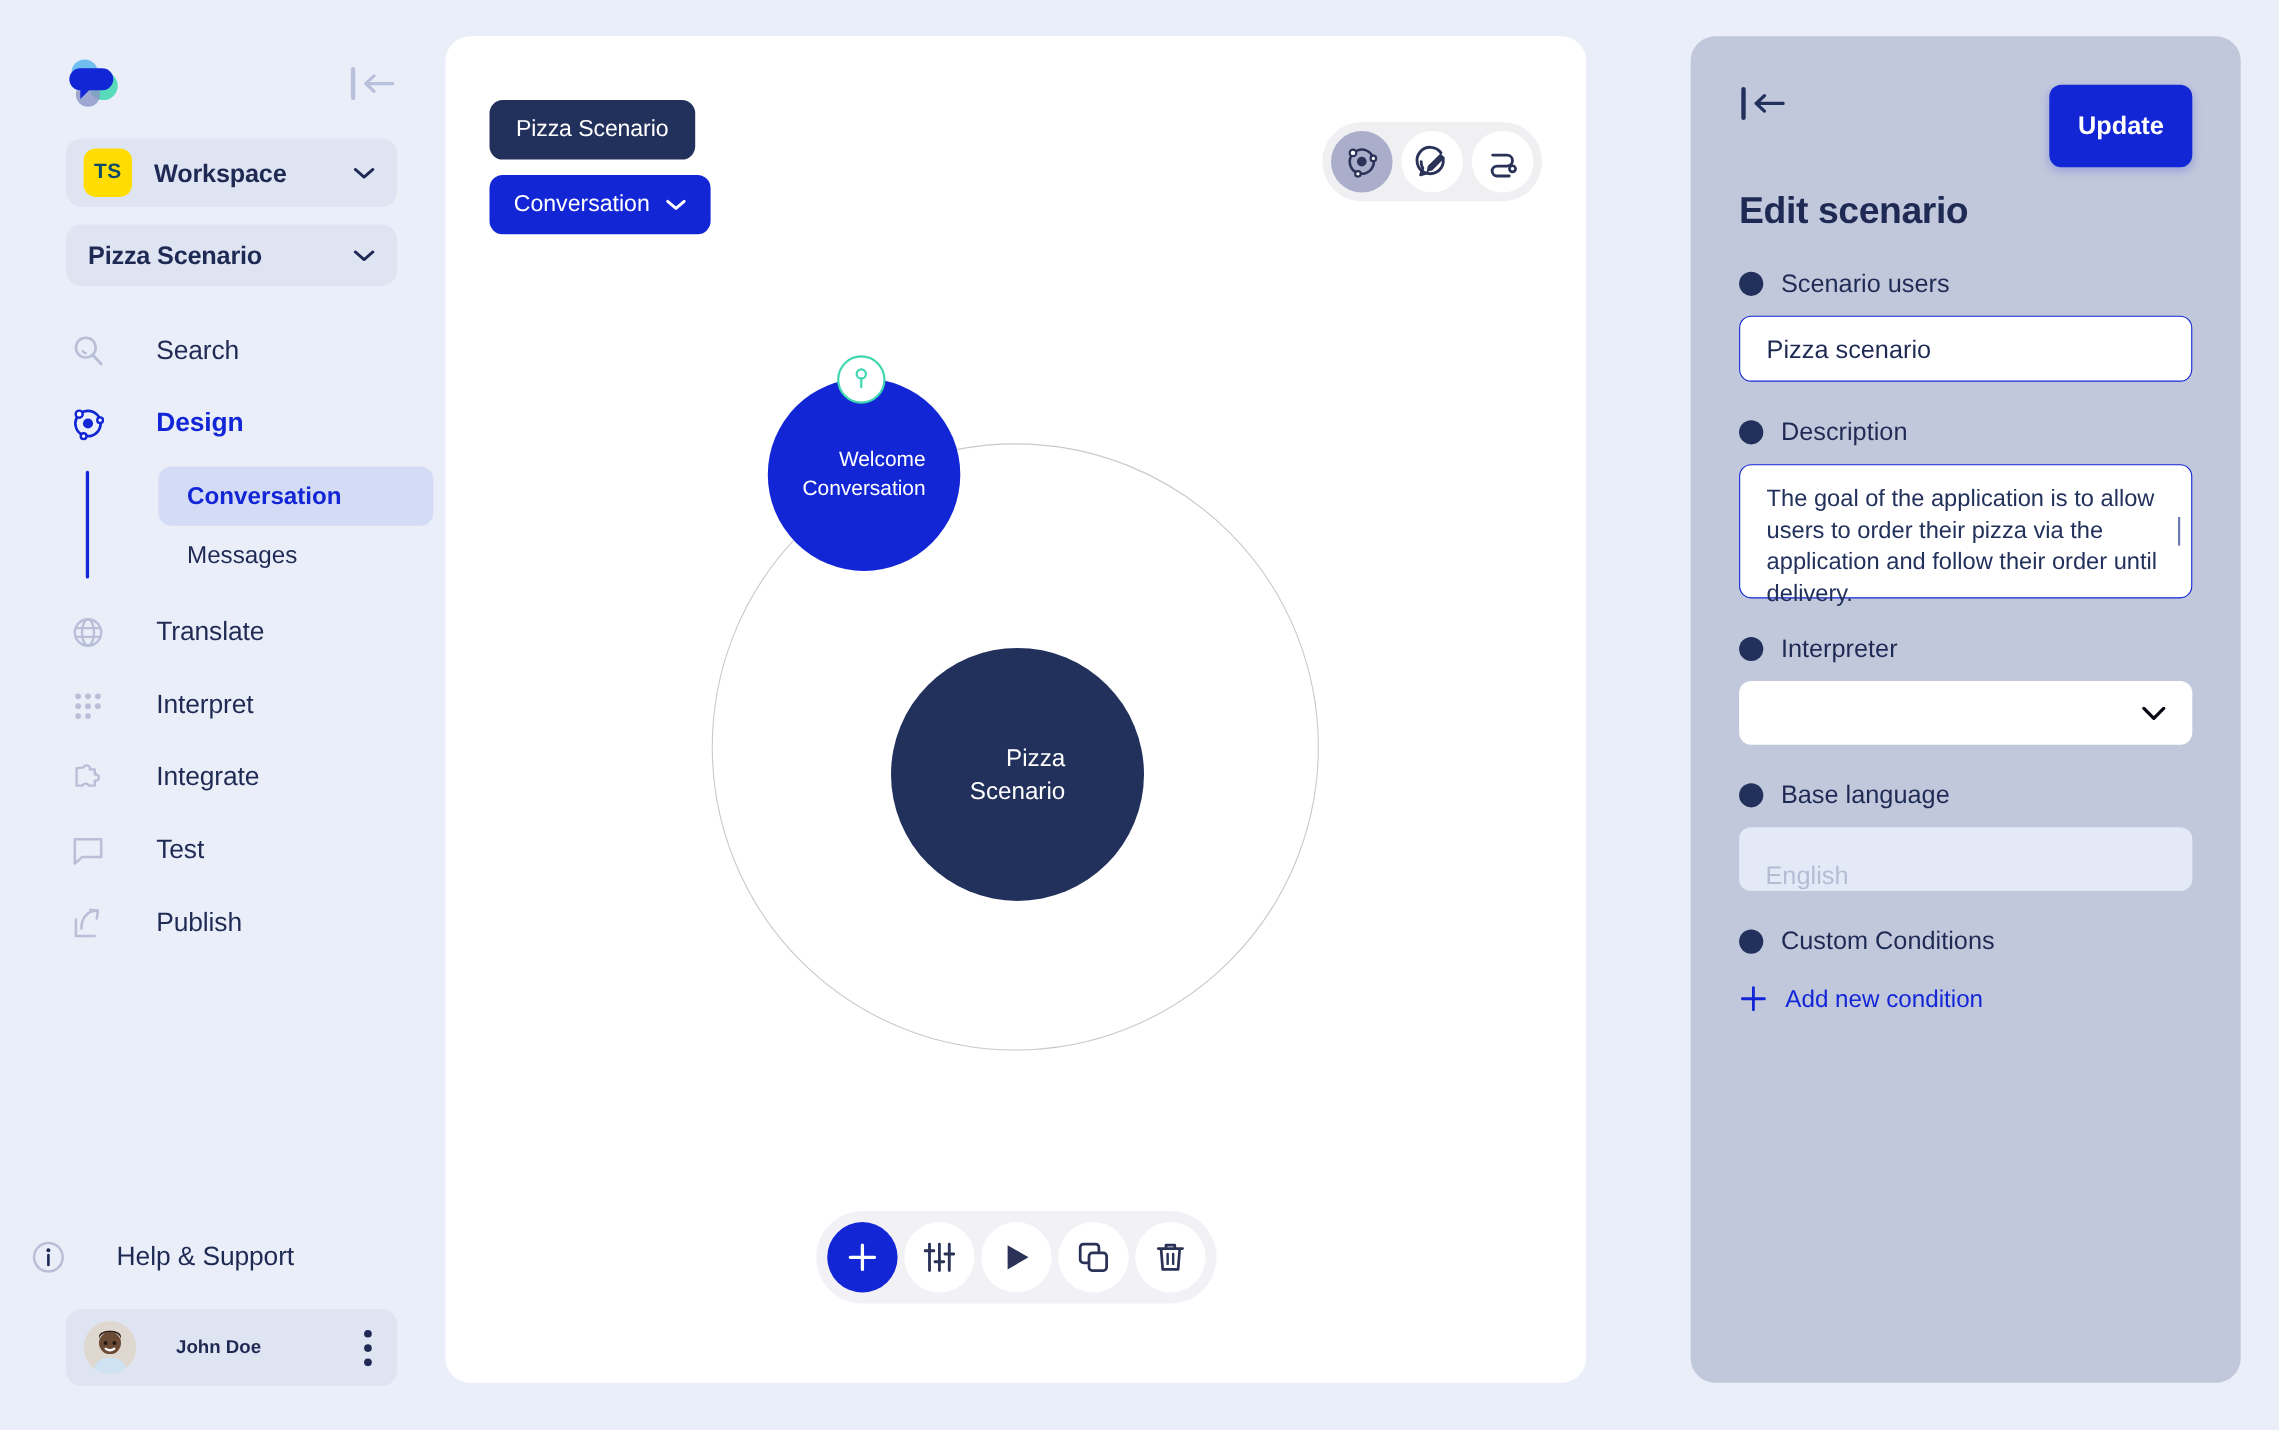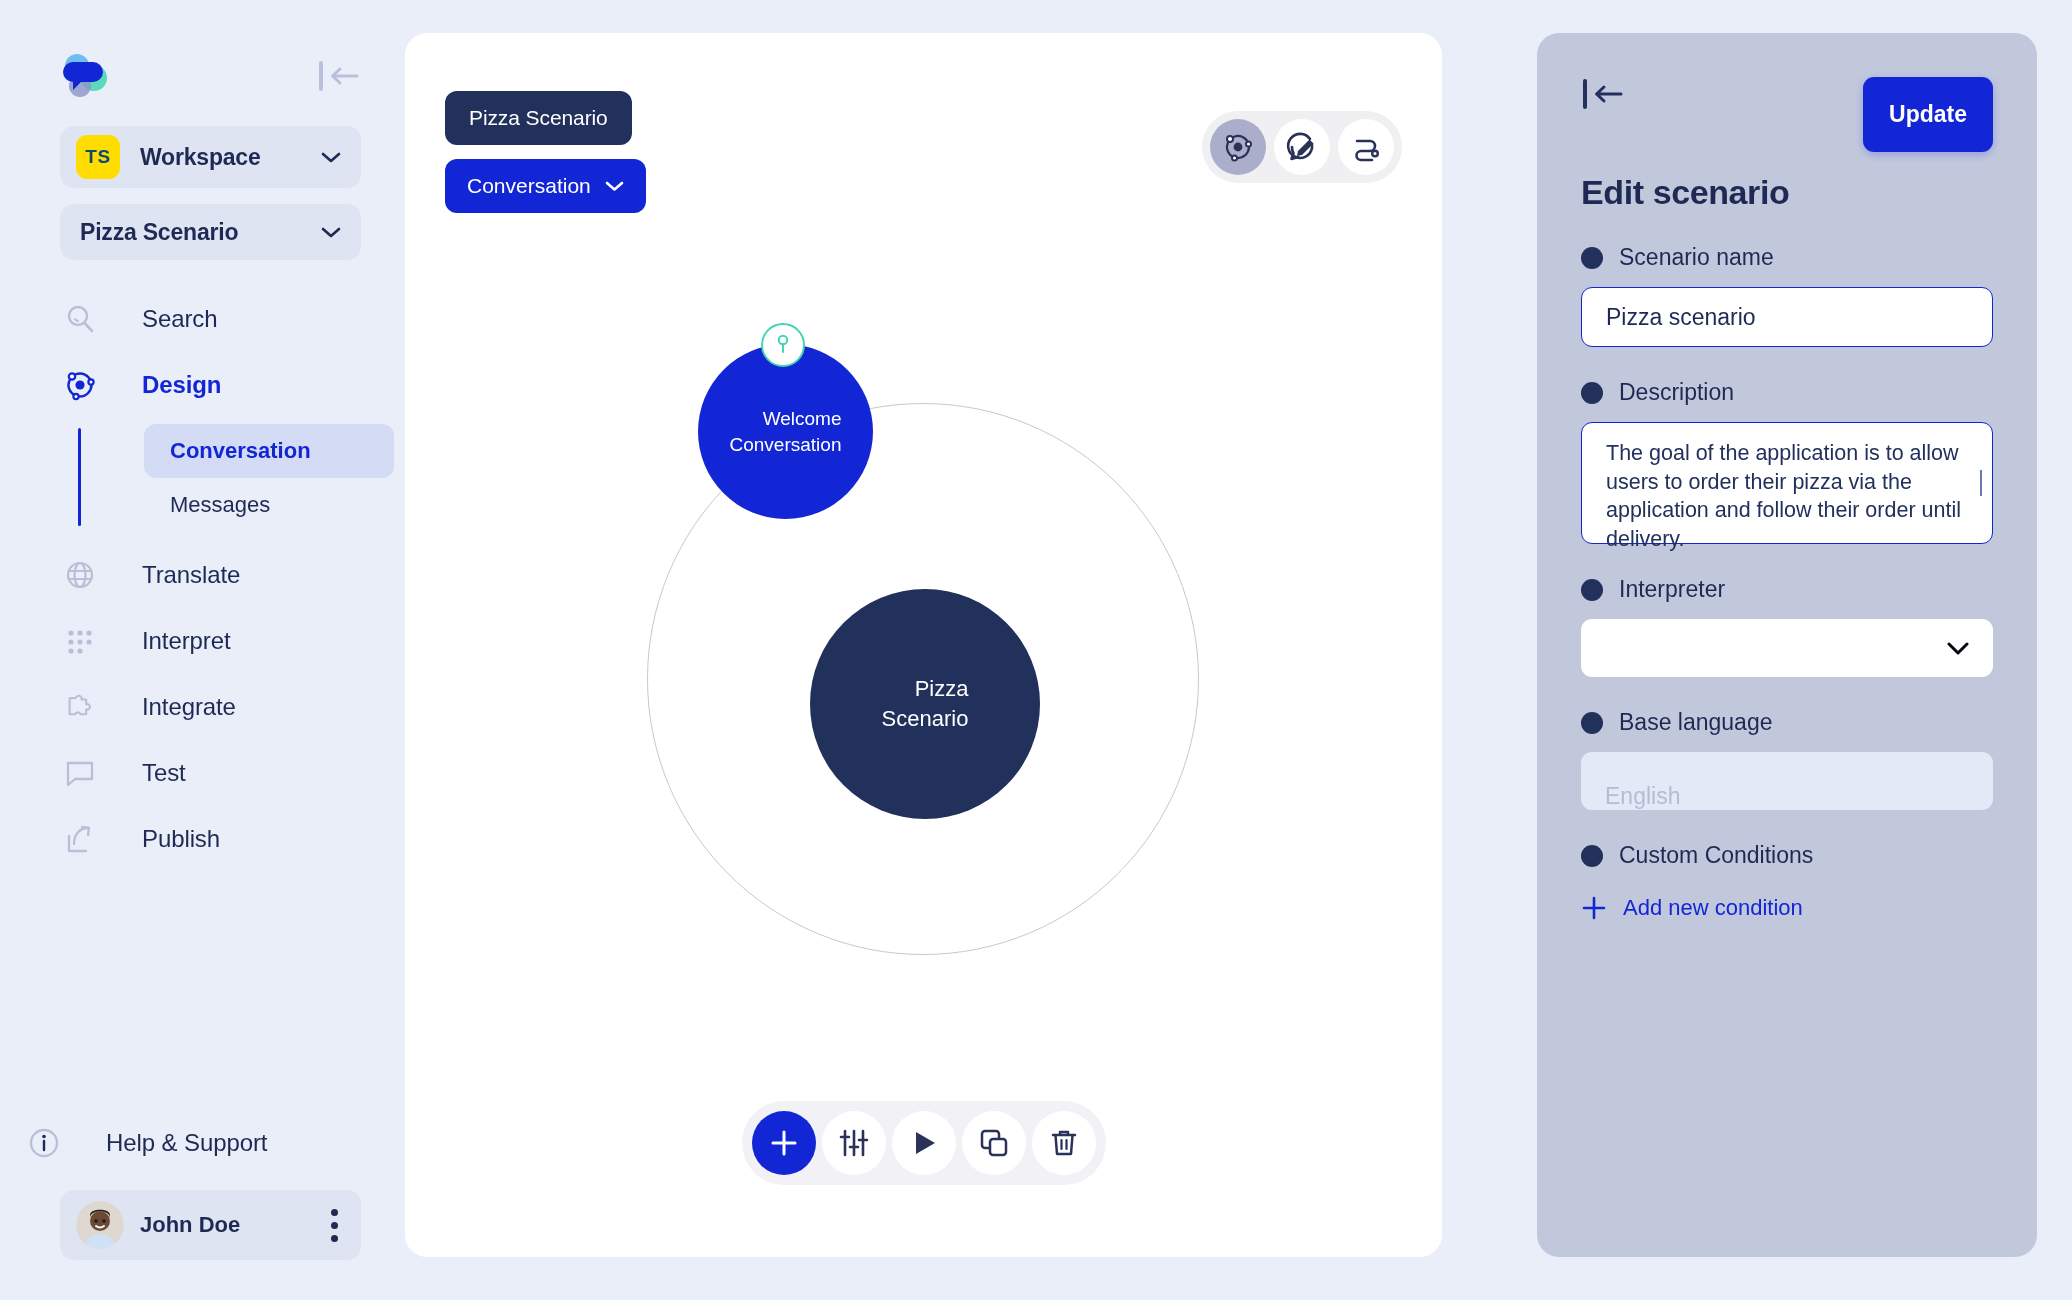--- a/index.html
+++ b/index.html
@@ -139,22 +139,22 @@
     padding: 0 22px 0 16px;
     cursor: pointer;
   }
   .avatar {
     width: 48px; height: 48px; border-radius: 50%;
     overflow: hidden; flex: 0 0 48px;
     background: #e7e3dd;
     position: relative;
   }
   .user-name {
-    flex: 1; margin-left: 16px;
-    font-size: 22px; font-weight: bold; color: #1e2a54;
+    flex: 1; margin-left: 36px;
+    font-size: 17px; font-weight: bold; color: #1e2a54;
   }
   .kebab { width: 8px; height: 36px; position: relative; flex: 0 0 8px; }
   .kebab i {
     position: absolute; left: 0; width: 7px; height: 7px; border-radius: 50%;
     background: #1e2a54;
   }
   .kebab i:nth-child(1){ top: 2px; }
   .kebab i:nth-child(2){ top: 15px; }
   .kebab i:nth-child(3){ top: 28px; }
 
@@ -630,21 +630,21 @@
             <path d="M29 10 H5 M12 3 L4.5 10 L12 17" stroke="#22305c" stroke-width="3" fill="none" stroke-linecap="round" stroke-linejoin="round"></path>
           </svg>
         </div>
         <button class="update-btn">Update</button>
       </div>
 
       <div class="panel-title">Edit scenario</div>
 
       <div class="field-label">
         <span class="dot"></span>
-        <span>Scenario name</span>
+        <span>Scenario users</span>
       </div>
       <div class="input-box">
         <span>Pizza scenario</span>
       </div>
 
       <div class="field-label">
         <span class="dot"></span>
         <span>Description</span>
       </div>
       <div class="textarea-box">

